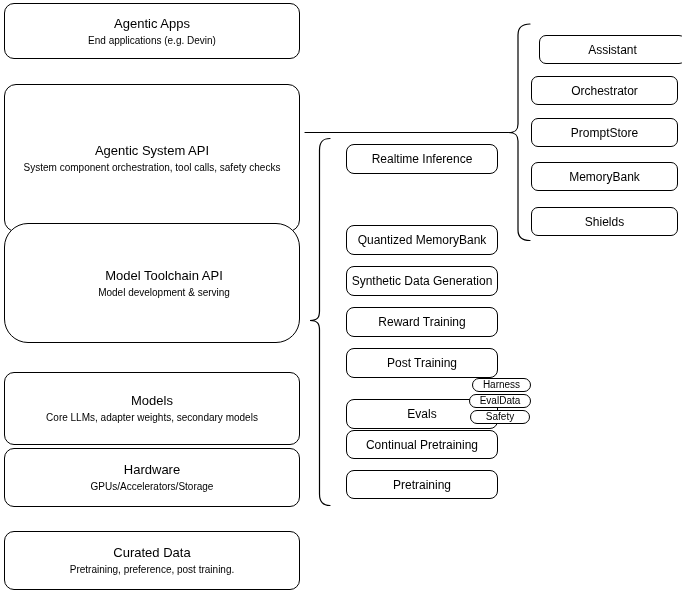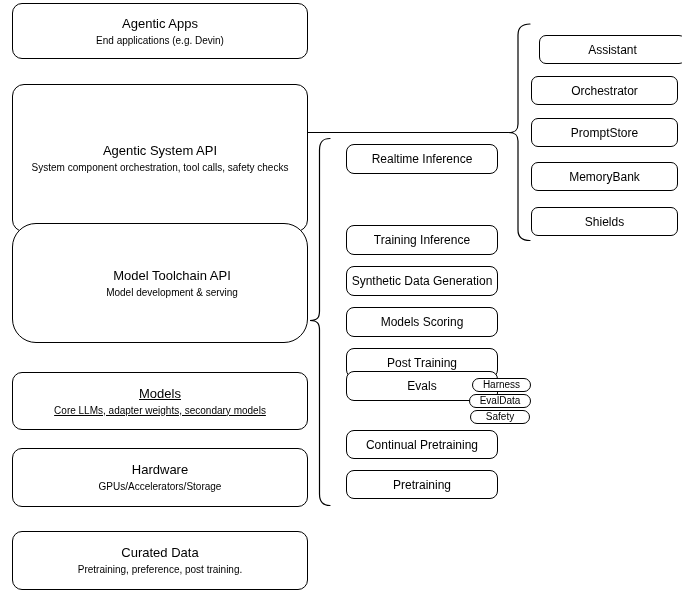--- a/index.html
+++ b/index.html
@@ -6,21 +6,21 @@
   .canvas {
     position:relative; width:682px; height:591px; background:#ffffff;
     font-family:"Liberation Sans", sans-serif; color:#000; overflow:hidden;
   }
   .connectors { position:absolute; left:0; top:0; z-index:0; }
   .box {
     position:absolute; background:#ffffff; border:1px solid #000000;
     box-sizing:border-box; display:flex; flex-direction:column;
     align-items:center; justify-content:center; text-align:center; z-index:1;
   }
-  .lbox { left:12px; width:296px; }
+  .lbox { left:4px; width:296px; }
   .lbox .title { font-size:13px; line-height:16px; }
   .lbox .subtitle { font-size:10px; line-height:13px; margin-top:2px; }
   .mbox { left:330px; width:152px; height:30px; border-radius:8px;margin-left:16px; }
   .rbox { left:531px; width:147px; height:29px; border-radius:7px; }
   .label { font-size:12px; line-height:14px; }
   .pill {
     position:absolute; background:#ffffff; border:1px solid #000000;
     box-sizing:border-box; border-radius:999px; display:flex; align-items:center;
     justify-content:center; font-size:10px; line-height:12px; z-index:3;
   }
@@ -41,49 +41,49 @@
     <div class="subtitle">End applications (e.g. Devin)</div>
   </div>
   <div class="box lbox" style="top:84px;height:148px;border-radius:12px;">
     <div class="title">Agentic System API</div>
     <div class="subtitle">System component orchestration, tool calls, safety checks</div>
   </div>
   <div class="box lbox" style="top:223px;height:120px;border-radius:24px;padding-left:24px;">
     <div class="title">Model Toolchain API</div>
     <div class="subtitle">Model development &amp; serving</div>
   </div>
-  <div class="box lbox" style="top:372px;height:58px;border-radius:10px;text-decoration:underline;">
+  <div class="box lbox" style="top:372px;height:73px;border-radius:10px;">
     <div class="title">Models</div>
     <div class="subtitle">Core LLMs, adapter weights, secondary models</div>
   </div>
   <div class="box lbox" style="top:448px;height:59px;border-radius:10px;">
     <div class="title">Hardware</div>
     <div class="subtitle">GPUs/Accelerators/Storage</div>
   </div>
   <div class="box lbox" style="top:531px;height:59px;border-radius:10px;">
     <div class="title">Curated Data</div>
     <div class="subtitle">Pretraining, preference, post training.</div>
   </div>
 
   <div class="box mbox" style="top:144px;">
     <div class="label">Realtime Inference</div>
   </div>
   <div class="box mbox" style="top:225px;">
-    <div class="label">Training Inference</div>
+    <div class="label">Quantized MemoryBank</div>
   </div>
   <div class="box mbox" style="top:266px;">
     <div class="label">Synthetic Data Generation</div>
   </div>
   <div class="box mbox" style="top:307px;">
-    <div class="label">Models Scoring</div>
+    <div class="label">Reward Training</div>
   </div>
   <div class="box mbox" style="top:348px;">
     <div class="label">Post Training</div>
   </div>
-  <div class="box mbox" style="top:371px;">
+  <div class="box mbox" style="top:399px;">
     <div class="label">Evals</div>
   </div>
   <div class="box mbox" style="top:430px;height:29px;">
     <div class="label">Continual Pretraining</div>
   </div>
   <div class="box mbox" style="top:470px;height:29px;">
     <div class="label">Pretraining</div>
   </div>
 
   <div class="pill" style="left:472px;top:378px;width:59px;height:14px;">

